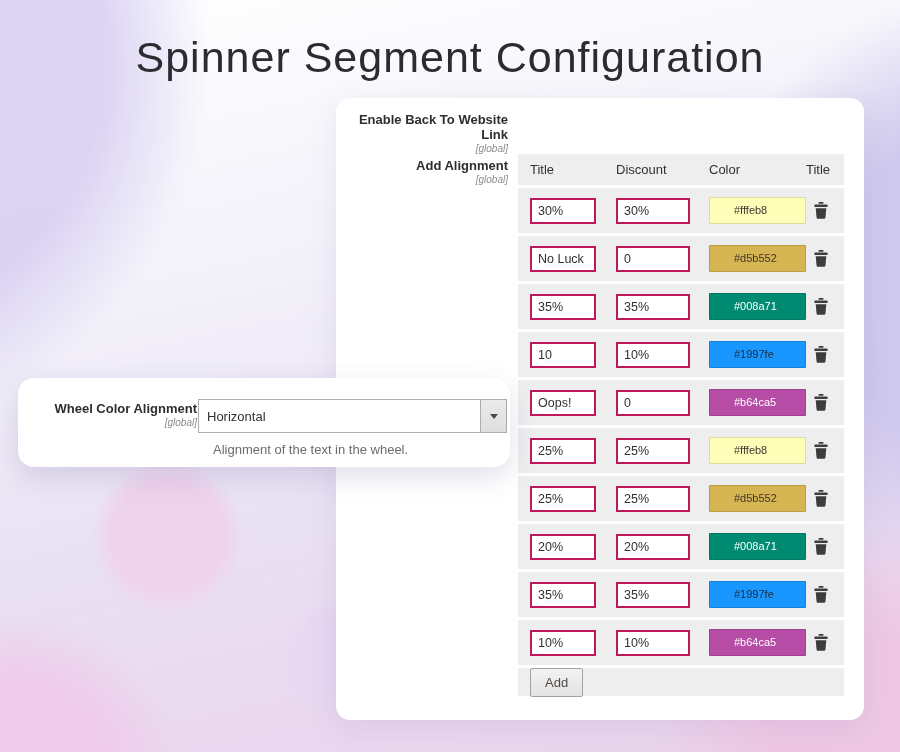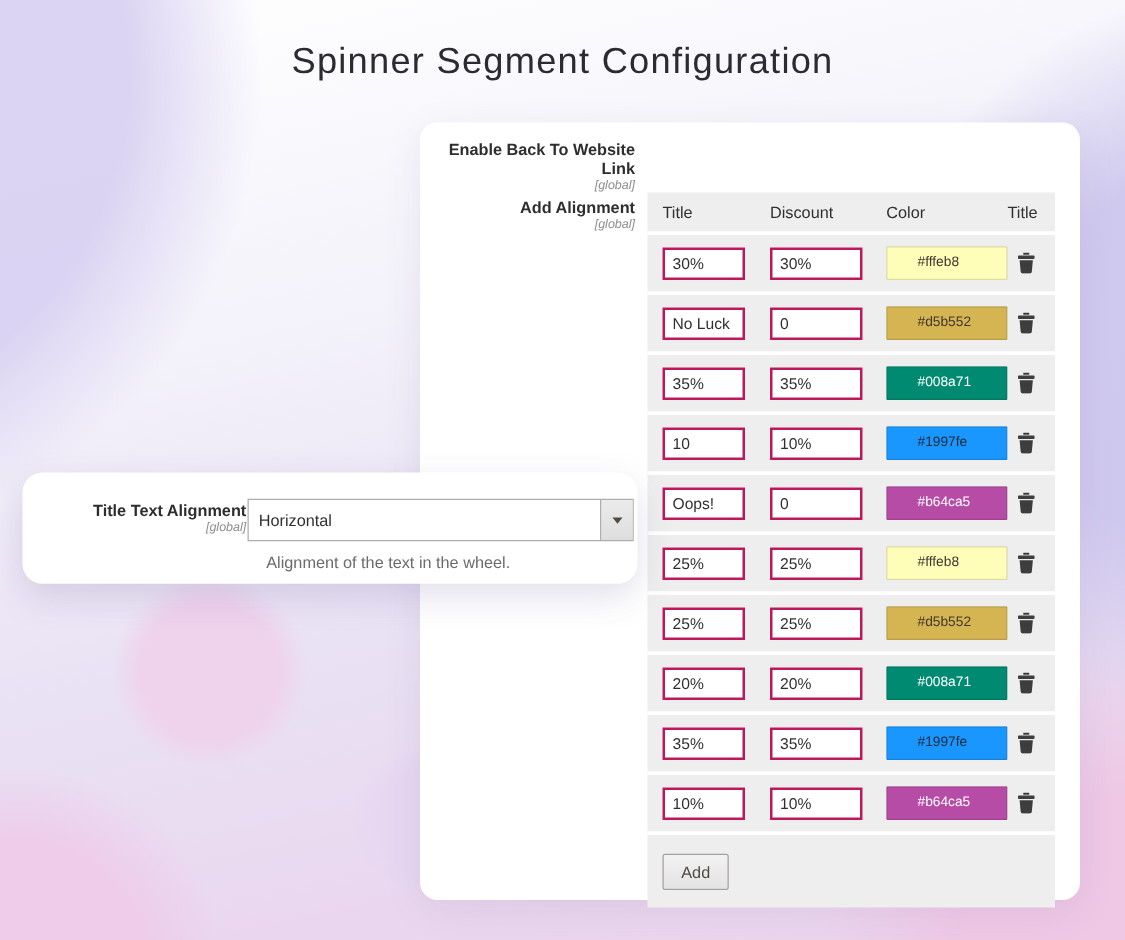--- a/index.html
+++ b/index.html
@@ -13,21 +13,21 @@
       radial-gradient(circle 78px  at 168px 537px,  #efd2ec 70%, rgba(239,210,236,0) 100%),
       radial-gradient(circle 165px at 14px 778px,   #eeccea 62%, rgba(238,204,234,0) 100%),
       radial-gradient(circle 64px  at 346px 658px,  #e7d7f1 68%, rgba(231,215,241,0) 100%),
       radial-gradient(circle 250px at 905px 775px,  #eec8e5 55%, rgba(238,200,229,0) 100%),
       radial-gradient(circle 300px at 995px 290px,  rgba(206,199,238,.95) 55%, rgba(206,199,238,0) 100%),
       linear-gradient(168deg, #fdfdfe 6%, #f3f1fa 34%, #e9e2f4 60%, #ead7ef 84%, #ebd4ec 100%);
   }
 
   .page-title {
     position:absolute; top:33px; left:0; width:900px;
-    text-align:center; font-size:29px; font-weight:300;
+    text-align:center; font-size:43px; font-weight:300;
     letter-spacing:1px; color:#2b2c31;
   }
 
   .card { background:#fff; position:absolute; }
 
   .main-card {
     left:336px; top:98px; width:528px; height:622px;
     border-radius:14px;
     box-shadow:0 8px 30px rgba(96,76,138,.10);
     z-index:2;
@@ -72,21 +72,21 @@
     width:66px; height:26px; border:2px solid #be185d; background:#fff;
     font-family:inherit; font-size:12.5px; color:#303030; padding:0 6px;
   }
   .seg-row input.discount { width:74px; }
   .swatch {
     width:97px; height:27px; line-height:25px; padding-left:24px;
     font-size:11px; border:1px solid rgba(0,0,0,.13); border-radius:1px;
     cursor:pointer; overflow:hidden; white-space:nowrap;
   }
   .trash-btn { background:none; border:none; cursor:pointer; padding:2px; margin-left:6px; line-height:0; }
-  .add-row { height:58px; display:flex; align-items:center; padding-left:12px; }
+  .add-row { height:28px; display:flex; align-items:center; padding-left:12px; }
   .add-btn {
     font-family:inherit; font-size:13px; color:#514943;
     background:linear-gradient(#f2f2f2,#e3e3e3);
     border:1px solid #a5a0a0; border-radius:2px;
     padding:6px 14px; cursor:pointer;
   }
 
   .hint { position:absolute; left:195px; top:64px; font-size:13px; color:#6b6b6b; }
 </style>
 </head>
@@ -298,21 +298,21 @@
       </div>
 
     <div class="add-row">
       <button class="add-btn">Add</button>
     </div>
   </div>
 </div>
 
 <div class="card float-card">
   <div class="field-label" style="left:0; top:23px; width:179px;">
-    <div class="lbl">Title Text Alignment</div>
+    <div class="lbl">Wheel Color Alignment</div>
     <div class="scope">[global]</div>
   </div>
   <div class="mselect" style="left:180px; top:21px; width:309px; height:34px;">
     <span class="val">Horizontal</span>
     <span class="arrow-btn" style="width:26px;">
         <span class="tri"></span>
       </span>
   </div>
   <div class="hint">Alignment of the text in the wheel.</div>
 </div>

